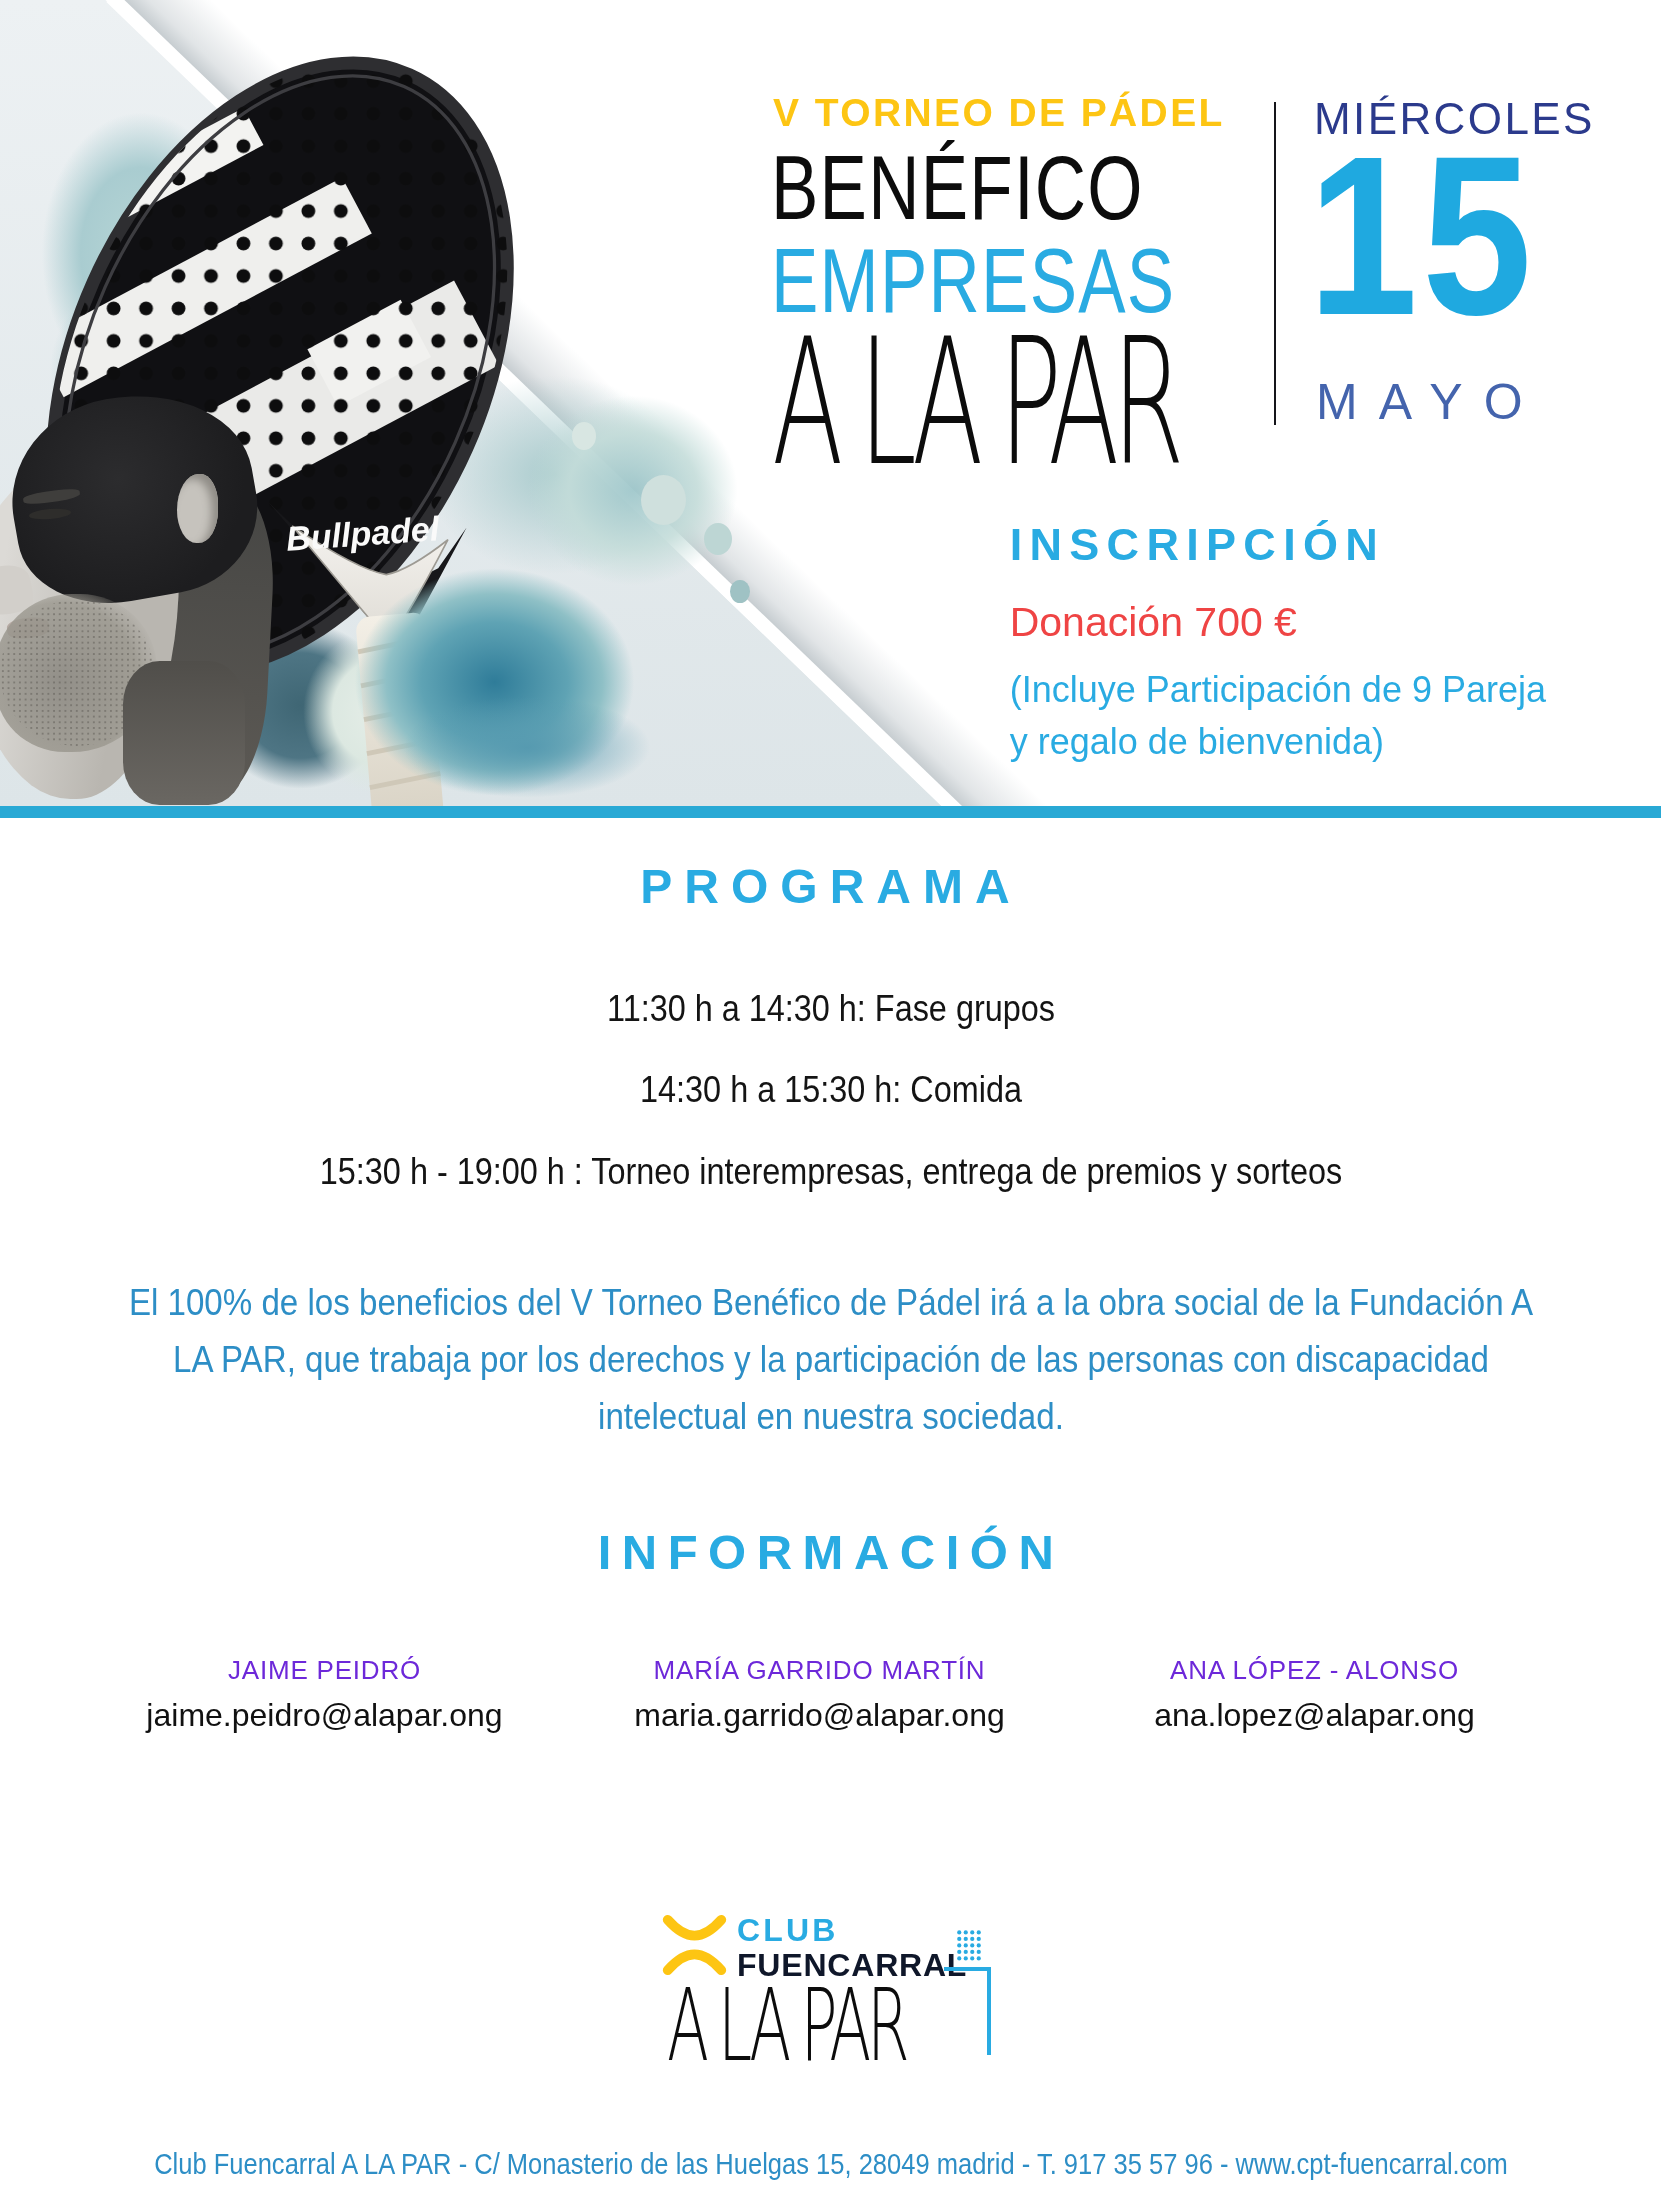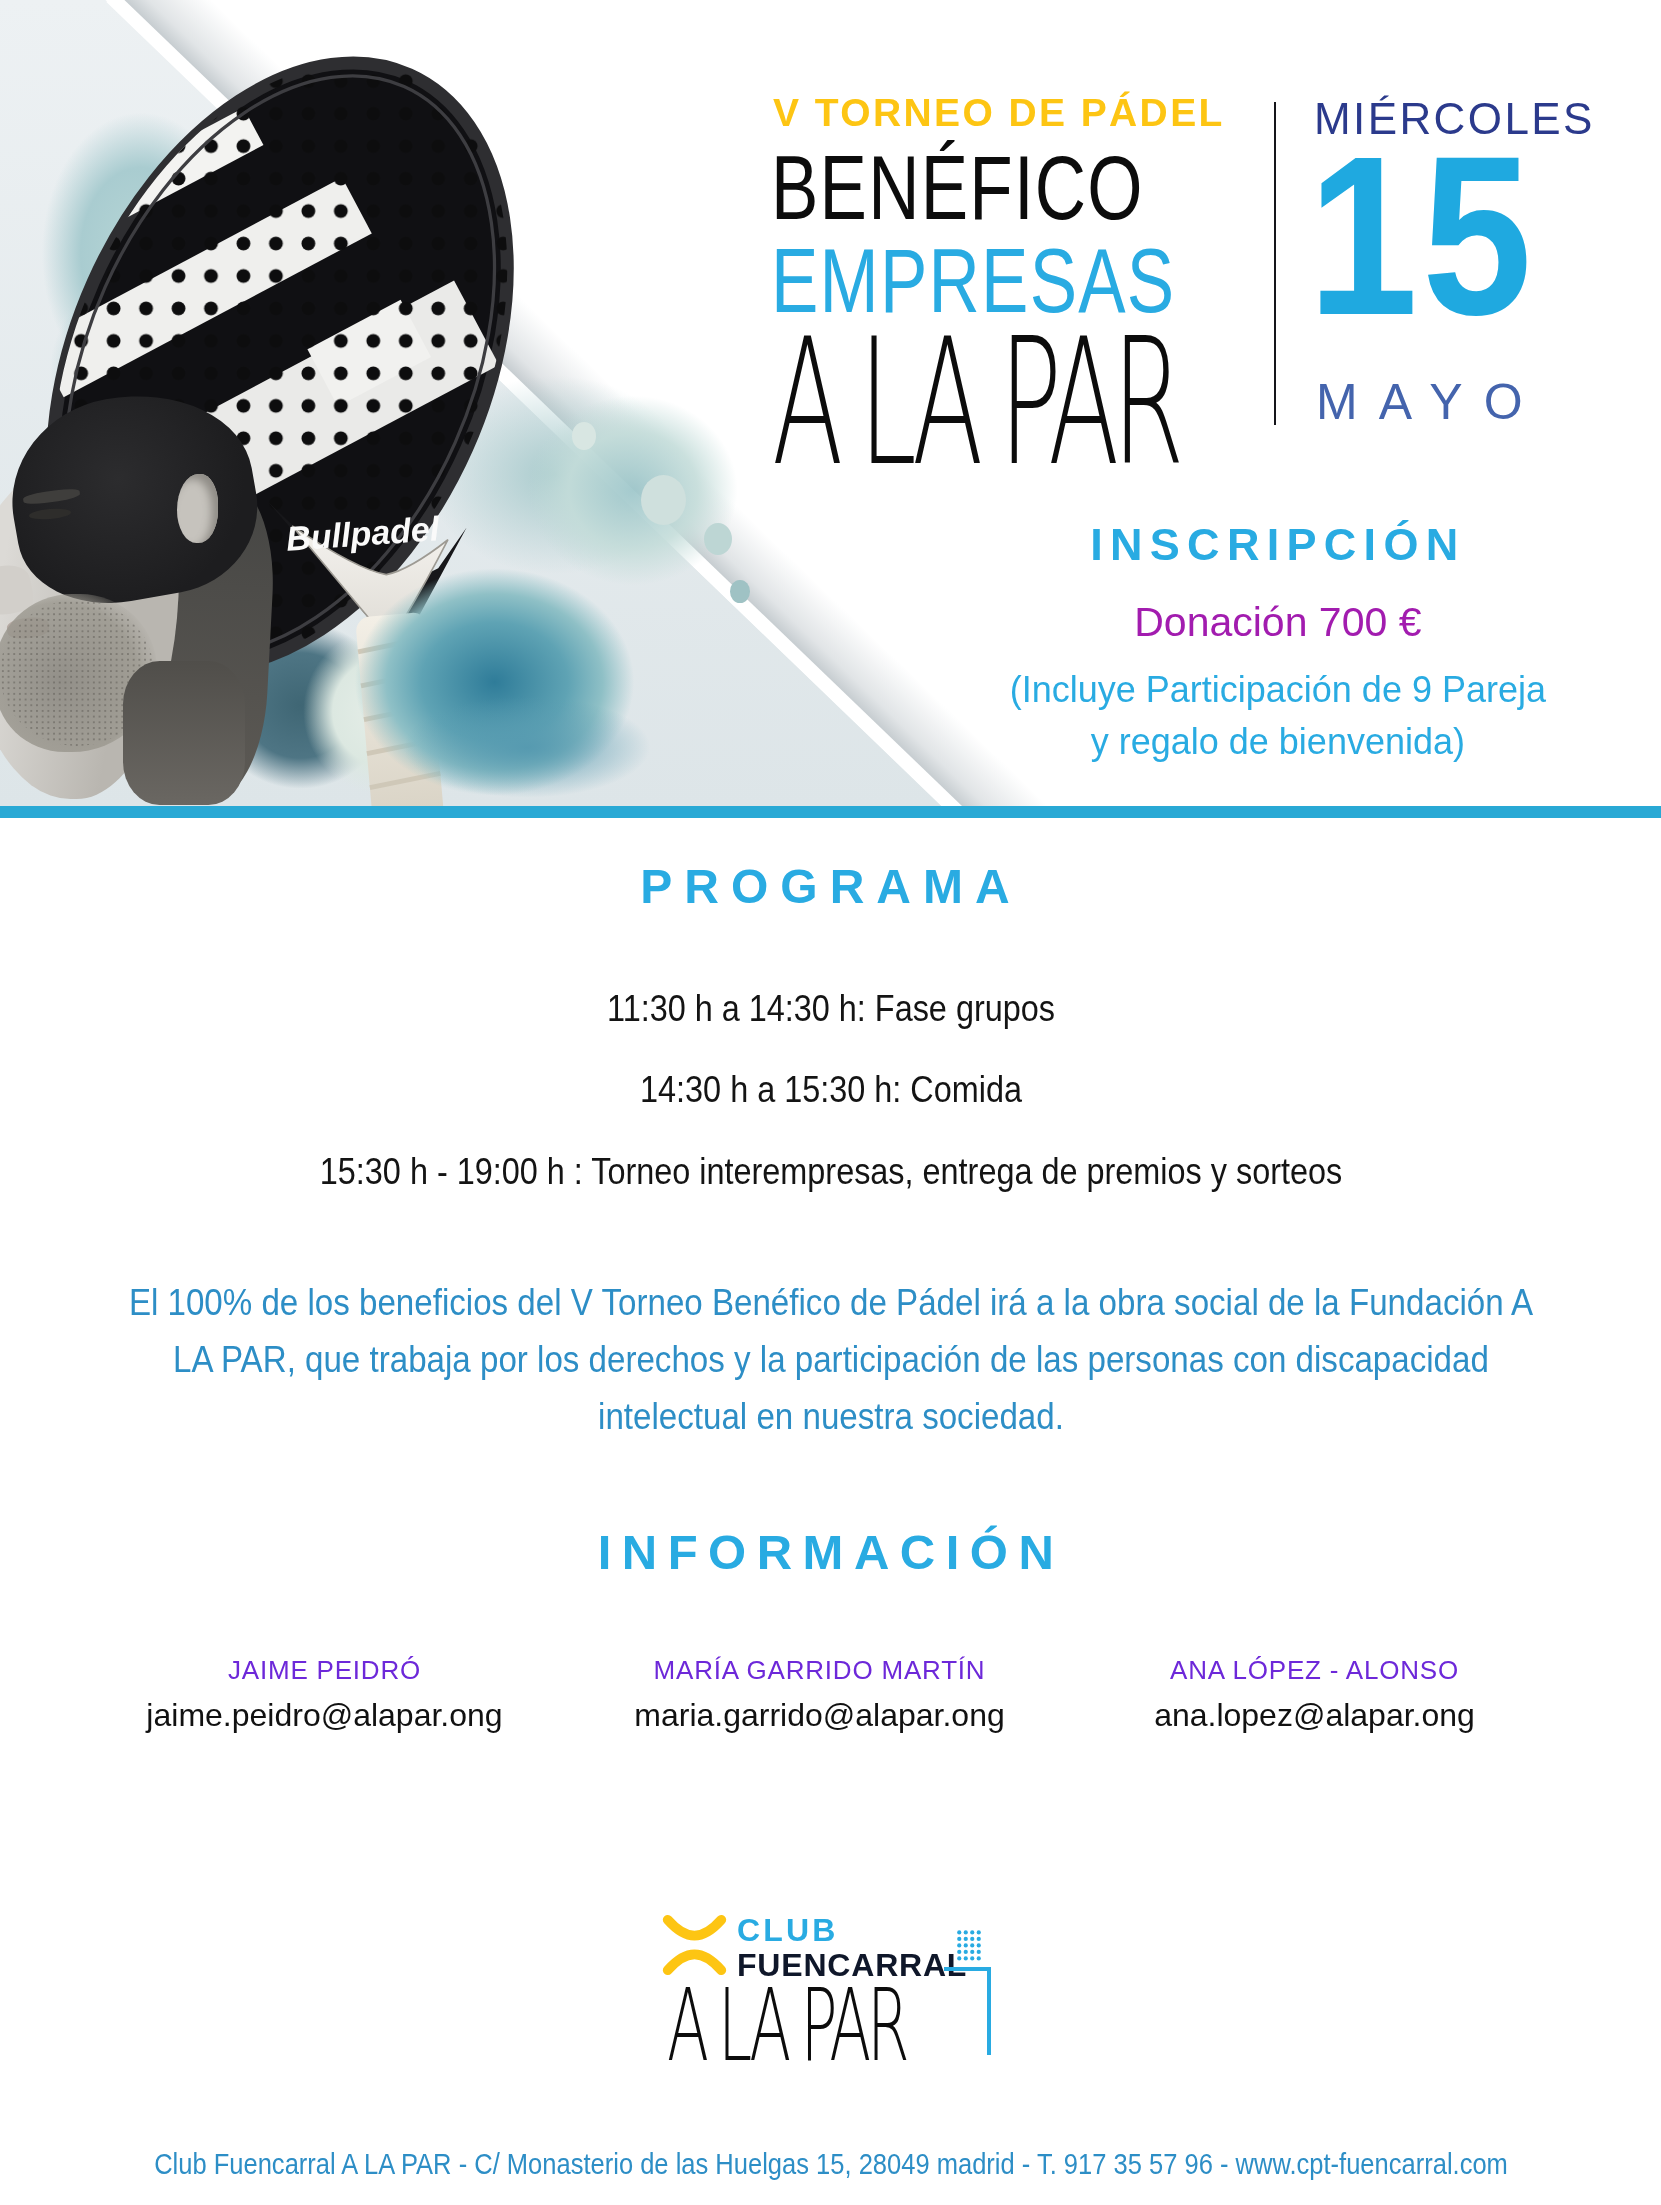--- a/index.html
+++ b/index.html
@@ -75,23 +75,23 @@
   .brand-big{left:772px;top:316px;font-size:174px;font-weight:200;line-height:174px;
       font-family:"DejaVu Sans","Liberation Sans",sans-serif;color:#0c0c0c;
       letter-spacing:-0.07em;word-spacing:-0.03em;transform:scaleX(.60);transform-origin:0 0;white-space:nowrap;}
   .divider{left:1274px;top:102px;width:2.4px;height:323px;background:#15151a;}
   .weekday{left:1314px;top:94px;font-size:44px;font-weight:500;letter-spacing:2.4px;white-space:nowrap;text-align:right;}
   .daynum{left:1308px;top:122px;font-size:227px;font-weight:700;letter-spacing:4.9px;line-height:227px;
       transform:scaleX(.87);transform-origin:0 0;}
   .month{left:1316px;top:373px;font-size:50px;font-weight:500;letter-spacing:21px;white-space:nowrap;}
 
   
-  .insc{right:116px;top:519px;text-align:center;}
+  .insc{right:116px;top:519px;text-align:left;}
   .insc-title{font-size:45px;font-weight:700;letter-spacing:7.3px;}
-  .insc-don{font-size:41px;color:#a21caf;margin-top:27.6px;}
+  .insc-don{font-size:41px;color:#ef4444;margin-top:27.6px;}
   .insc-note{font-size:36px;line-height:52px;margin-top:18px;}
 
   
   .prog-title{top:859px;font-size:48px;font-weight:700;letter-spacing:12px;}
   .prog-item{font-size:36px;color:#141414;transform:scaleX(.9);}
   .p1{top:988px;} .p2{top:1069px;} .p3{top:1151px;}
   .about{top:1274px;font-size:36px;line-height:57px;transform:scaleX(.92);}
   .info-title{top:1524px;font-size:49px;font-weight:700;letter-spacing:10.5px;}
   .contact{top:1655px;width:471px;text-align:center;}
   .c1{left:89px;} .c2{left:584px;} .c3{left:1079px;}

